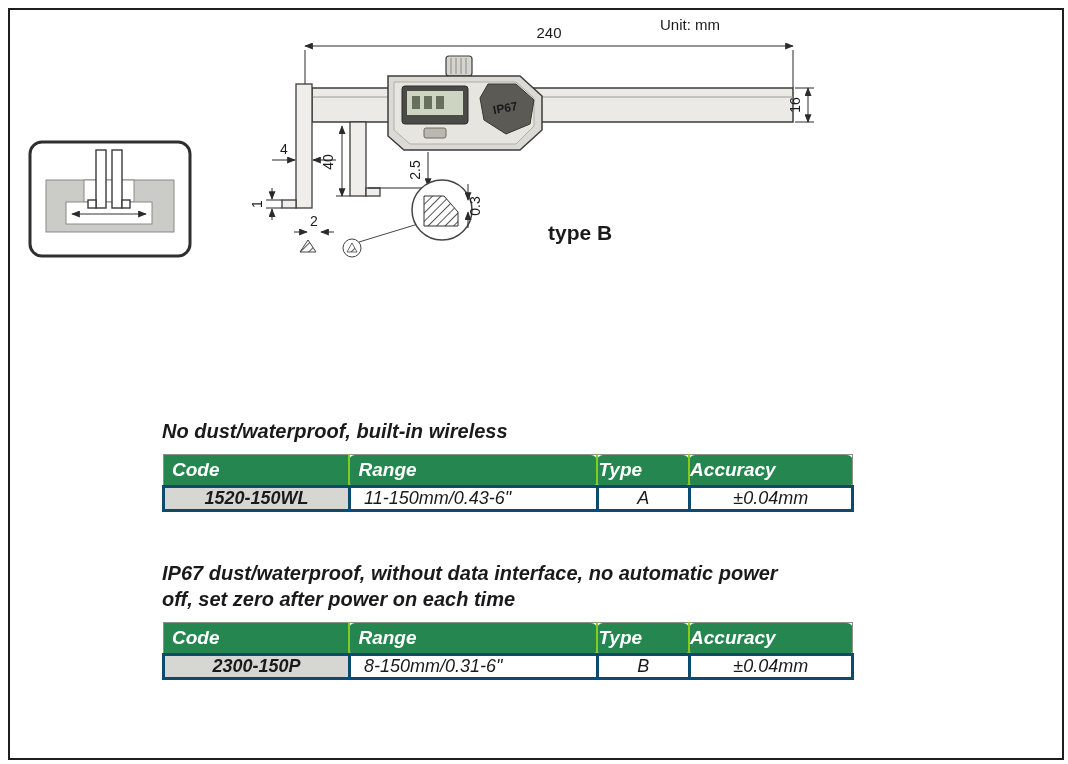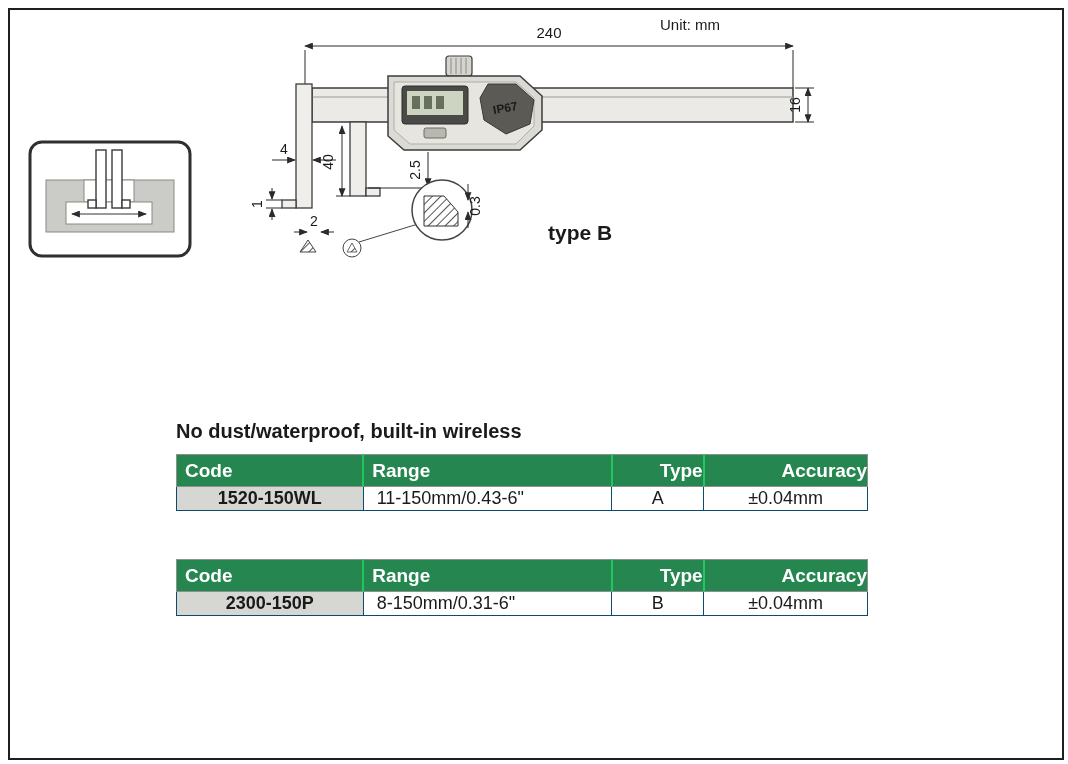--- a/index.html
+++ b/index.html
@@ -6,30 +6,30 @@
     --accent-green:#268650;
     --code-cell:#d6d6d3;
     --frame:#1f1f1f;
   }
   *{box-sizing:border-box;margin:0;padding:0;}
   html,body{width:1068px;height:764px;background:#fff;color:#1a1a1a;
     font-family:"Liberation Sans",sans-serif;position:relative;overflow:hidden;}
   .frame{position:absolute;left:8px;top:8px;right:4px;bottom:4px;
     border:2px solid var(--frame);pointer-events:none;}
   .drawing-area{position:absolute;left:0;top:0;width:1068px;height:410px;}
-  .content{position:absolute;left:176px;top:418px;width:692px;}
+  .content{position:absolute;left:162px;top:418px;width:692px;font-style:italic;}
   .spec-heading{font-size:20px;font-weight:bold;line-height:1.3;margin:0 0 10px 0;max-width:632px;}
   .spec + .spec{margin-top:48px;}
   table.spec-table{width:100%;border-collapse:collapse;font-size:18px;border:1px solid #8f8f8f;}
   .c-code{width:187px;} .c-range{width:249px;} .c-type{width:92px;} .c-acc{width:164px;}
   th{background:var(--accent-green);color:#fff;font-weight:bold;height:32px;
-     text-align:right;border:1px solid #8f8f8f;font-size:19px;}
-  th:not(:first-child){border-left:2px solid #22c55e;}
+     text-align:left;border:1px solid #8f8f8f;font-size:19px;}
+  th:not(:first-child){border-left:2px solid #84cc16;border-radius:6px;}
   th.left{text-align:left;padding-left:8px;}
-  td{border:1px solid #0c4a6e;height:24px;text-align:center;background:#fff;}
+  td{border:3px solid #0c4a6e;height:24px;text-align:center;background:#fff;}
   td.code{background:var(--code-cell);font-weight:bold;}
   td.range{text-align:left;padding-left:13px;}
   svg text{fill:#1a1a1a;}
   .dimtxt{font-size:15px;}
   .dimtxt-sm{font-size:14px;}
 </style>
 </head>
 <body>
 
 <div class="frame"></div>
@@ -192,20 +192,21 @@
           <td class="code">1520-150WL</td>
           <td class="range">11-150mm/0.43-6"</td>
           <td>A</td>
           <td>±0.04mm</td>
         </tr>
       </tbody>
     </table>
   </section>
 
   <section class="spec">
+    <h2 class="spec-heading">IP67 dust/waterproof, without data interface, no automatic power off, set zero after power on each time</h2>
     <table class="spec-table">
       <colgroup>
           <col class="c-code">
           <col class="c-range">
           <col class="c-type">
           <col class="c-acc">
         </colgroup>
       <thead>
         <tr>
           <th class="left">Code</th>

